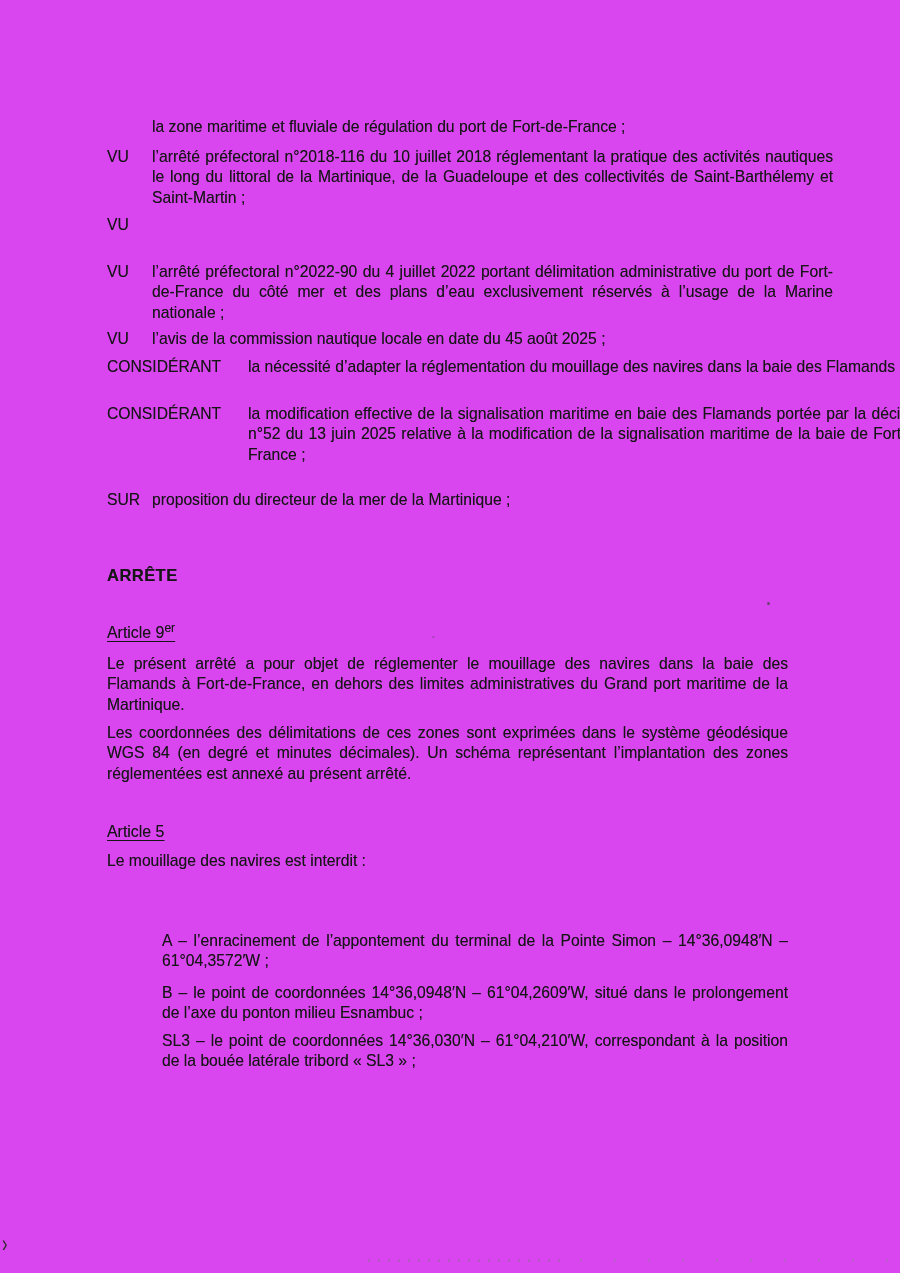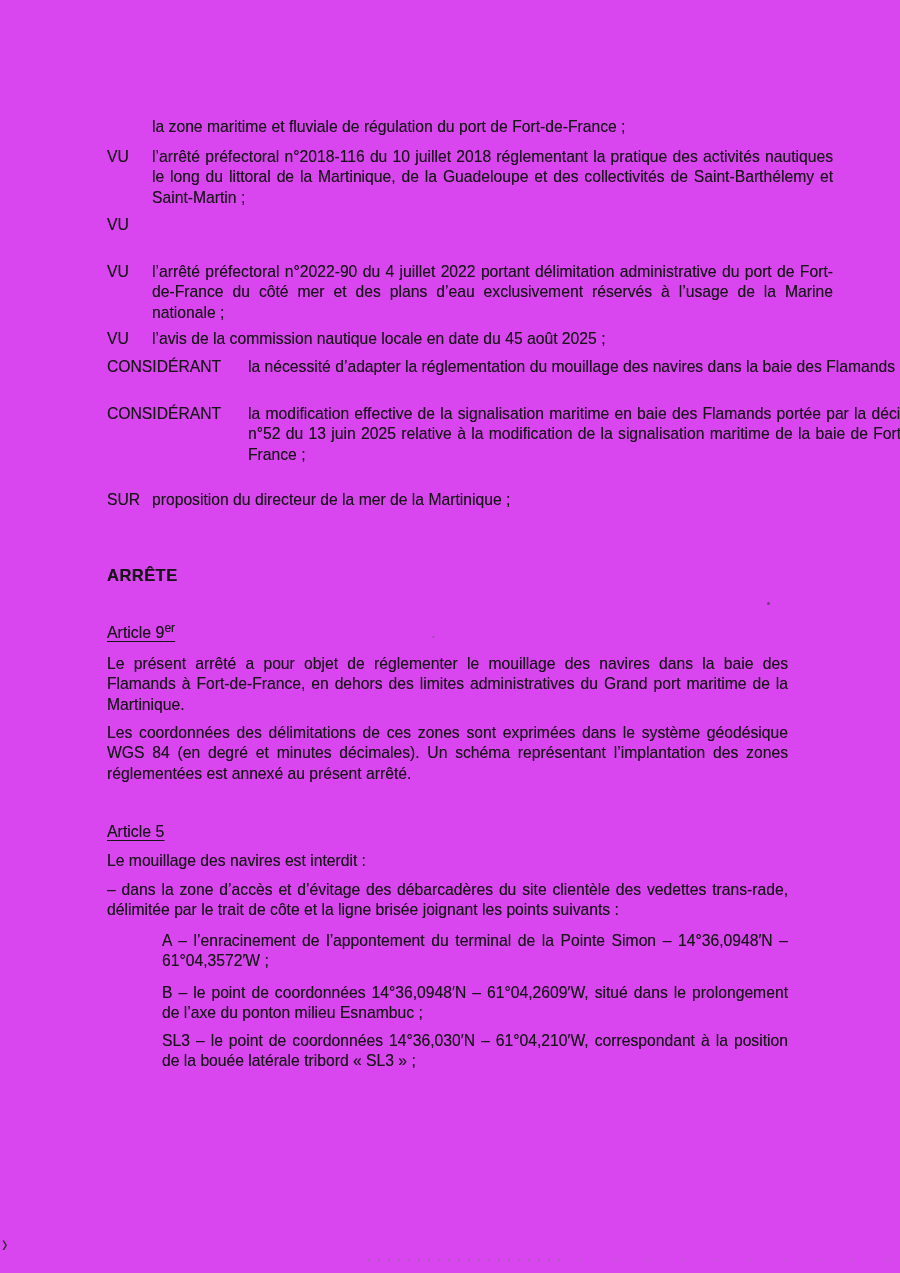--- a/index.html
+++ b/index.html
@@ -136,23 +136,20 @@
   </div>
 
   <div class="block article-heading" style="top:822px">
     <span class="u"><span>Article 5</span></span>
   </div>
 
   <div class="block" style="top:851px">
     <span>Le mouillage des navires est interdit :</span>
   </div>
 
-  <div class="block" style="top:880px">
-    <span>– dans la zone d’accès et d’évitage des débarcadères du site clientèle des vedettes trans-rade, délimitée par le trait de côte et la ligne brisée joignant les points suivants :</span>
-  </div>
 
   <div class="sub-block" style="top:931px">
     <span>A – l’enracinement de l’appontement du terminal de la Pointe Simon – 14°36,0948′N – 61°04,3572′W ;</span>
   </div>
 
   <div class="sub-block" style="top:983px">
     <span>B – le point de coordonnées 14°36,0948′N – 61°04,2609′W, situé dans le prolongement de l’axe du ponton milieu Esnambuc ;</span>
   </div>
 
   <div class="sub-block" style="top:1031px">

